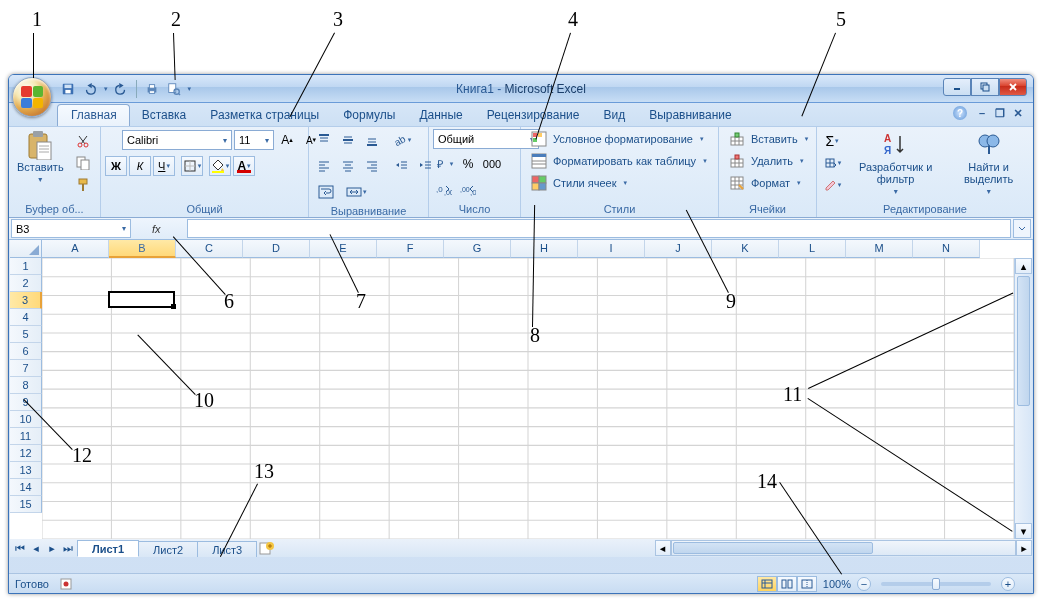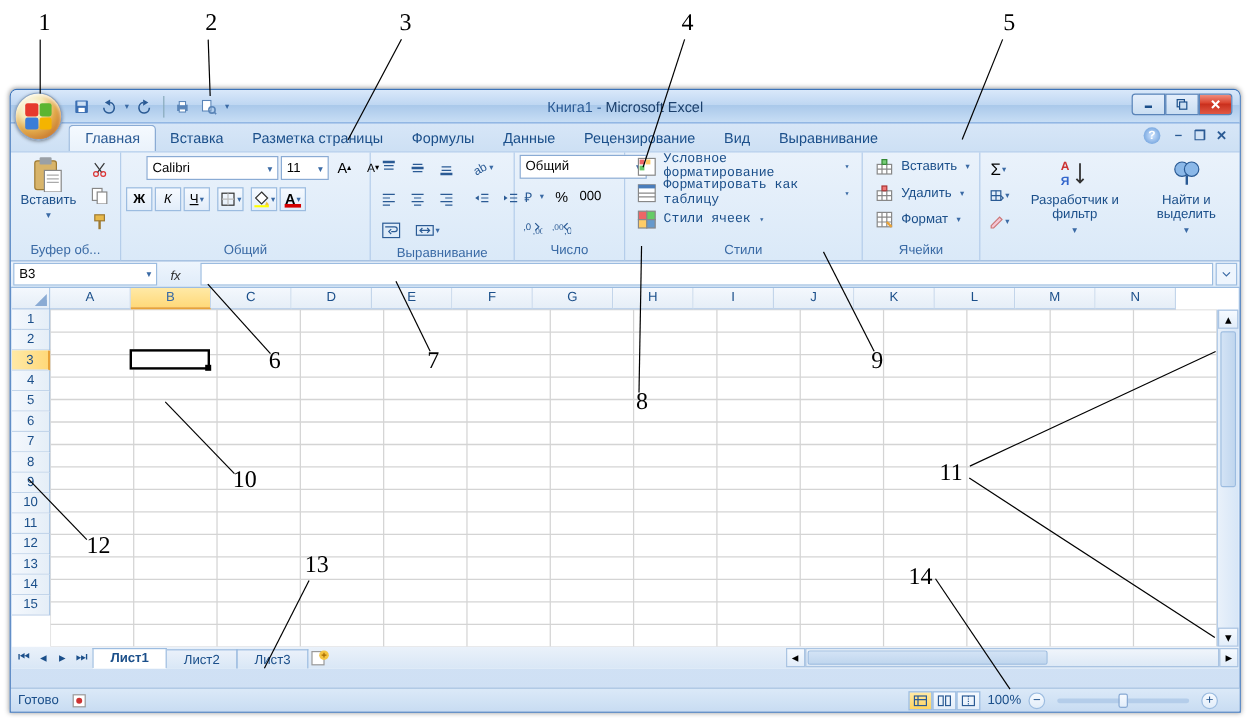--- a/index.html
+++ b/index.html
@@ -98,21 +98,21 @@
   .arrow-dn{font-size:7px;color:#3a6aa5; margin-left:1px;}
 
   
   .menuitem { display:flex; align-items:center; gap:6px; height:20px; padding:0 6px; font-size:11px; color:#1b4f8a;}
   .menuitem .mi-icn{width:16px;height:16px;display:flex;align-items:center;justify-content:center;}
 
   
   .fxrow { height:22px; background:linear-gradient(#eef5fd,#e0ecf9); border-bottom:1px solid #9cbce0; display:flex; align-items:stretch; }
   .namebox { width:120px; background:#fff; border:1px solid #9cbce0; margin:1px 0 1px 2px; display:flex;align-items:center; padding:0 4px; font-size:11px;}
   .namebox .arrow{margin-left:auto;font-size:8px;color:#3a6aa5;}
-  .fx-btns { display:flex; align-items:center; padding:0 10px; gap:4px;}
+  .fx-btns { display:flex; align-items:center; padding:0 20px; gap:4px;}
   .fx-icon { width:16px;height:16px; display:flex;align-items:center;justify-content:center;}
   .formulabar { flex:1; background:#fff; border:1px solid #9cbce0; margin:1px 2px 1px 0; }
   .fx-expand { width:18px; display:flex;align-items:center;justify-content:center; border:1px solid #9cbce0; background:#eef5fd; margin:1px 2px 1px 0;}
 
   
   .gridwrap { position:absolute; left:1px; right:1px; top:165px; bottom:36px; background:#fff; }
   .selectall { position:absolute; left:0; top:0; width:32px; height:18px; background:linear-gradient(#f4f8fd,#e5eef7); border-right:1px solid #9cbce0; border-bottom:1px solid #9cbce0;}
   .selectall::after{content:'';position:absolute;right:2px;bottom:2px;border:5px solid transparent;border-right-color:#8aabd4;border-bottom-color:#8aabd4;}
   .colheads { position:absolute; left:32px; right:18px; top:0; height:18px; display:flex; }
   .colhead { width:67px; text-align:center; line-height:17px; font-size:11px; color:#1b4f8a; background:linear-gradient(#f4f8fd,#e5eef7); border-right:1px solid #c3d5ea; border-bottom:1px solid #9cbce0;}
@@ -518,21 +518,21 @@
                 </svg>
               </div>
           </div>
         </div>
       </div>
       <div class="rgroup-label">Число</div>
     </div>
 
     <div class="rgroup" style="width:198px;">
       <div class="rgroup-content">
-        <div class="col" style="flex:1;font-family:Liberation Mono, monospace;">
+        <div class="col" style="flex:1;">
           <div class="menuitem">
             <span class="mi-icn">
                 <svg width="16" height="16" viewBox="0 0 16 16">
                   <rect x="1" y="1" width="14" height="14" fill="#fff" stroke="#888"></rect>
                   <rect x="2" y="2" width="4" height="4" fill="#e66"></rect>
                   <rect x="2" y="7" width="4" height="4" fill="#6c6"></rect>
                   <rect x="7" y="2" width="4" height="4" fill="#fc6"></rect>
                 </svg>
               </span>
             <span>Условное форматирование</span>
@@ -653,20 +653,21 @@
               <svg width="26" height="26" viewBox="0 0 26 26">
                 <ellipse cx="9" cy="9" rx="6" ry="6" fill="#8bb8e8" stroke="#2a5a94"></ellipse>
                 <ellipse cx="17" cy="9" rx="6" ry="6" fill="#8bb8e8" stroke="#2a5a94"></ellipse>
                 <line x1="13" y1="14" x2="13" y2="22" stroke="#2a5a94" stroke-width="2"></line>
               </svg>
             </div>
           <div class="lbl"><span>Найти и выделить</span></div>
           <div class="drop">▾</div>
         </div>
       </div>
+      <div class="rgroup-label">Редактирование</div>
     </div>
   </div>
 
   <div class="fxrow">
     <div class="namebox">
         <span>B3</span>
         <span class="arrow">▾</span>
       </div>
     <div class="fx-btns">
       <div class="fx-icon">

